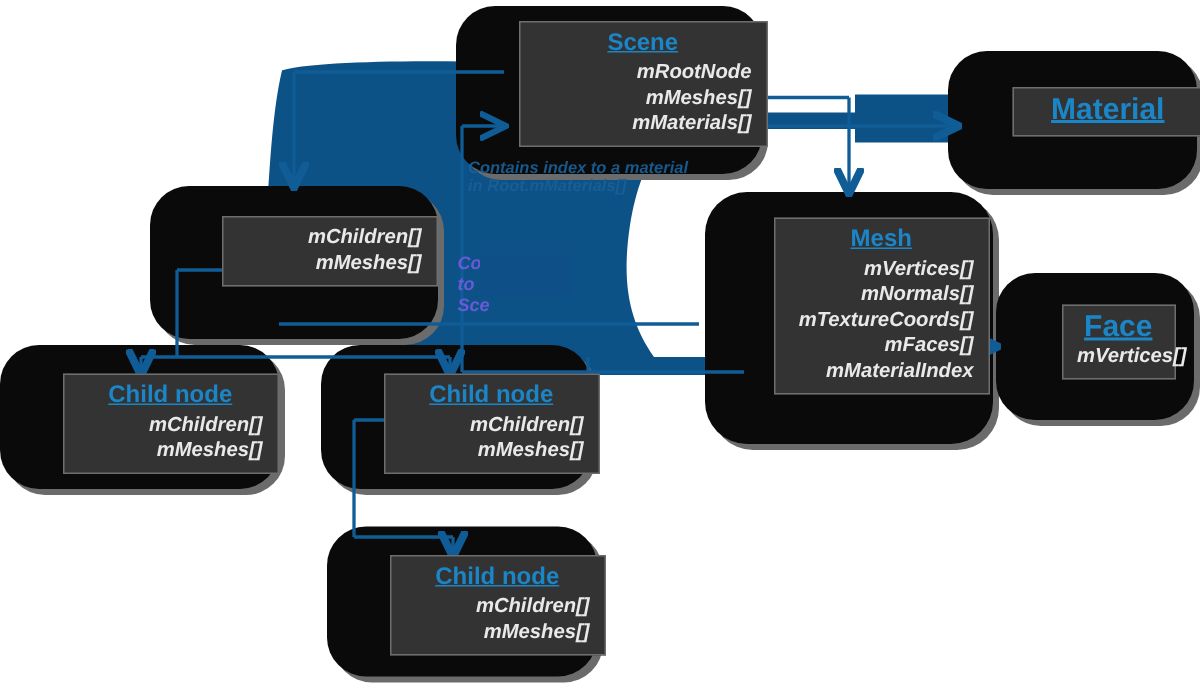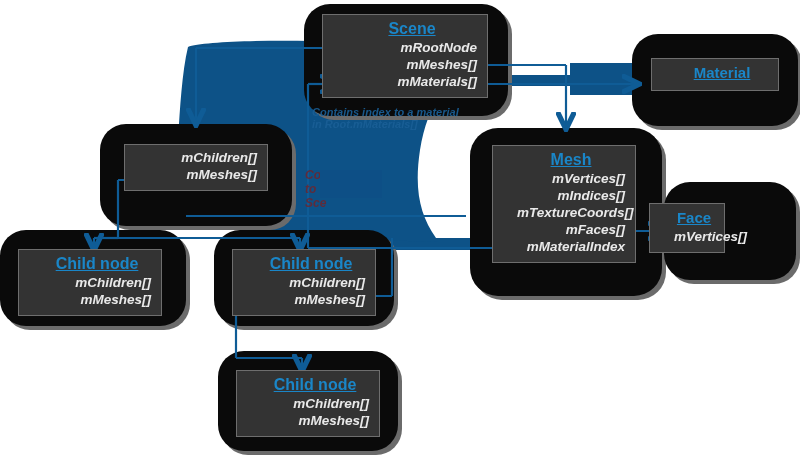--- a/index.html
+++ b/index.html
@@ -2,30 +2,30 @@
 <html><head>
 <meta charset="utf-8">
 <style>
   html,body{margin:0;padding:0;background:#ffffff;}
   body{width:800px;height:459px;overflow:hidden;font-family:"Liberation Sans",sans-serif;}
   #stage{position:relative;width:800px;height:459px;background:#fff;}
   svg.layer{position:absolute;left:0;top:0;width:800px;height:459px;}
   #blobs{z-index:1;}
   #links{z-index:3;}
   .node{position:absolute;z-index:4;background:#333333;border:1px solid #6e6e6e;
-        box-sizing:border-box;padding:4px 10px 7px 24px;}
+        box-sizing:border-box;padding:4px 10px 7px 9px;margin-left:24px;}
   .node .title{color:#1a86c8;font-weight:bold;font-style:normal;text-align:center;
         text-decoration:underline;font-size:16px;line-height:20px;white-space:nowrap;}
   .node .field{color:#e9e9e9;font-weight:bold;font-style:italic;font-size:13.5px;
         line-height:17px;white-space:nowrap;text-align:right;}
-  .node.small .title{font-size:15px;}
+  .node.small .title{font-size:20px;}
   .note{position:absolute;z-index:5;color:#0f3f73;font-weight:bold;font-style:italic;
         font-size:11px;line-height:12px;white-space:nowrap;}
   .note.faded{color:#1a5f96;opacity:.92;font-style:italic;}
-  .note.ghost{color:#7f1d1d;opacity:.72;font-size:12px;line-height:14px;}
+  .note.ghost{color:#8b5cf6;opacity:.72;font-size:12px;line-height:14px;}
   .coverbox{position:absolute;z-index:6;background:#0d4f86;}
 </style>
 </head>
 <body>
 
 <div id="stage">
 
   <svg class="layer" id="blobs" viewBox="0 0 800 459">
 
     <g>
@@ -155,27 +155,27 @@
   </div>
 
   <div class="node" style="left:124px;top:144px;width:144px;">
     <div class="field">mChildren[]</div>
     <div class="field">mMeshes[]</div>
   </div>
 
   <div class="node" style="left:492px;top:145px;width:144px;">
     <div class="title">Mesh</div>
     <div class="field">mVertices[]</div>
-    <div class="field">mIndices[]</div>
+    <div class="field">mNormals[]</div>
     <div class="field">mTextureCoords[]</div>
     <div class="field">mFaces[]</div>
     <div class="field">mMaterialIndex</div>
   </div>
 
-  <div class="node small" style="left:649px;top:203px;width:76px;">
+  <div class="node small" style="left:684px;top:203px;width:76px;">
     <div class="title">Face</div>
     <div class="field" style="text-align:center;">mVertices[]</div>
   </div>
 
   <div class="node" style="left:18px;top:249px;width:144px;">
     <div class="title">Child node</div>
     <div class="field">mChildren[]</div>
     <div class="field">mMeshes[]</div>
   </div>
 

